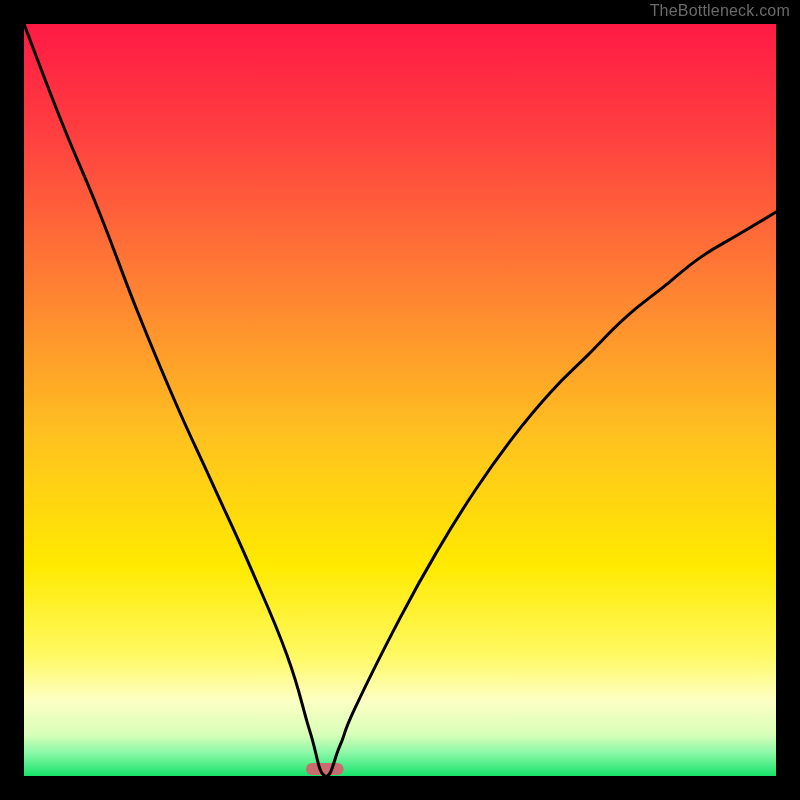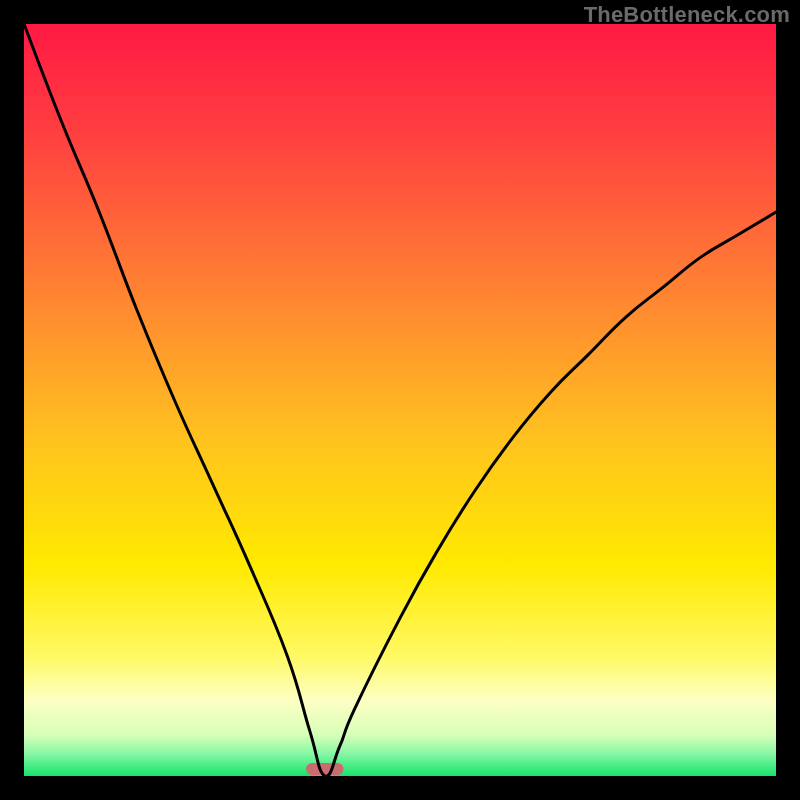--- a/index.html
+++ b/index.html
@@ -24,23 +24,23 @@
     left: 0;
     top: 0;
     width: 752px;
     height: 752px;
   }
   .watermark {
     position: absolute;
     top: 2px;
     right: 10px;
     color: #6a6a6a;
-    font-size: 22px;
+    font-size: 16px;
     letter-spacing: 0.2px;
-    font-weight: 700;
+    font-weight: 400;
     user-select: none;
   }
 </style>
 </head>
 <body>
 
 <div class="frame">
   <svg class="plot" viewBox="0 0 752 752" preserveAspectRatio="none">
     <defs>
       <linearGradient id="bg-grad" x1="0" y1="0" x2="0" y2="1">

